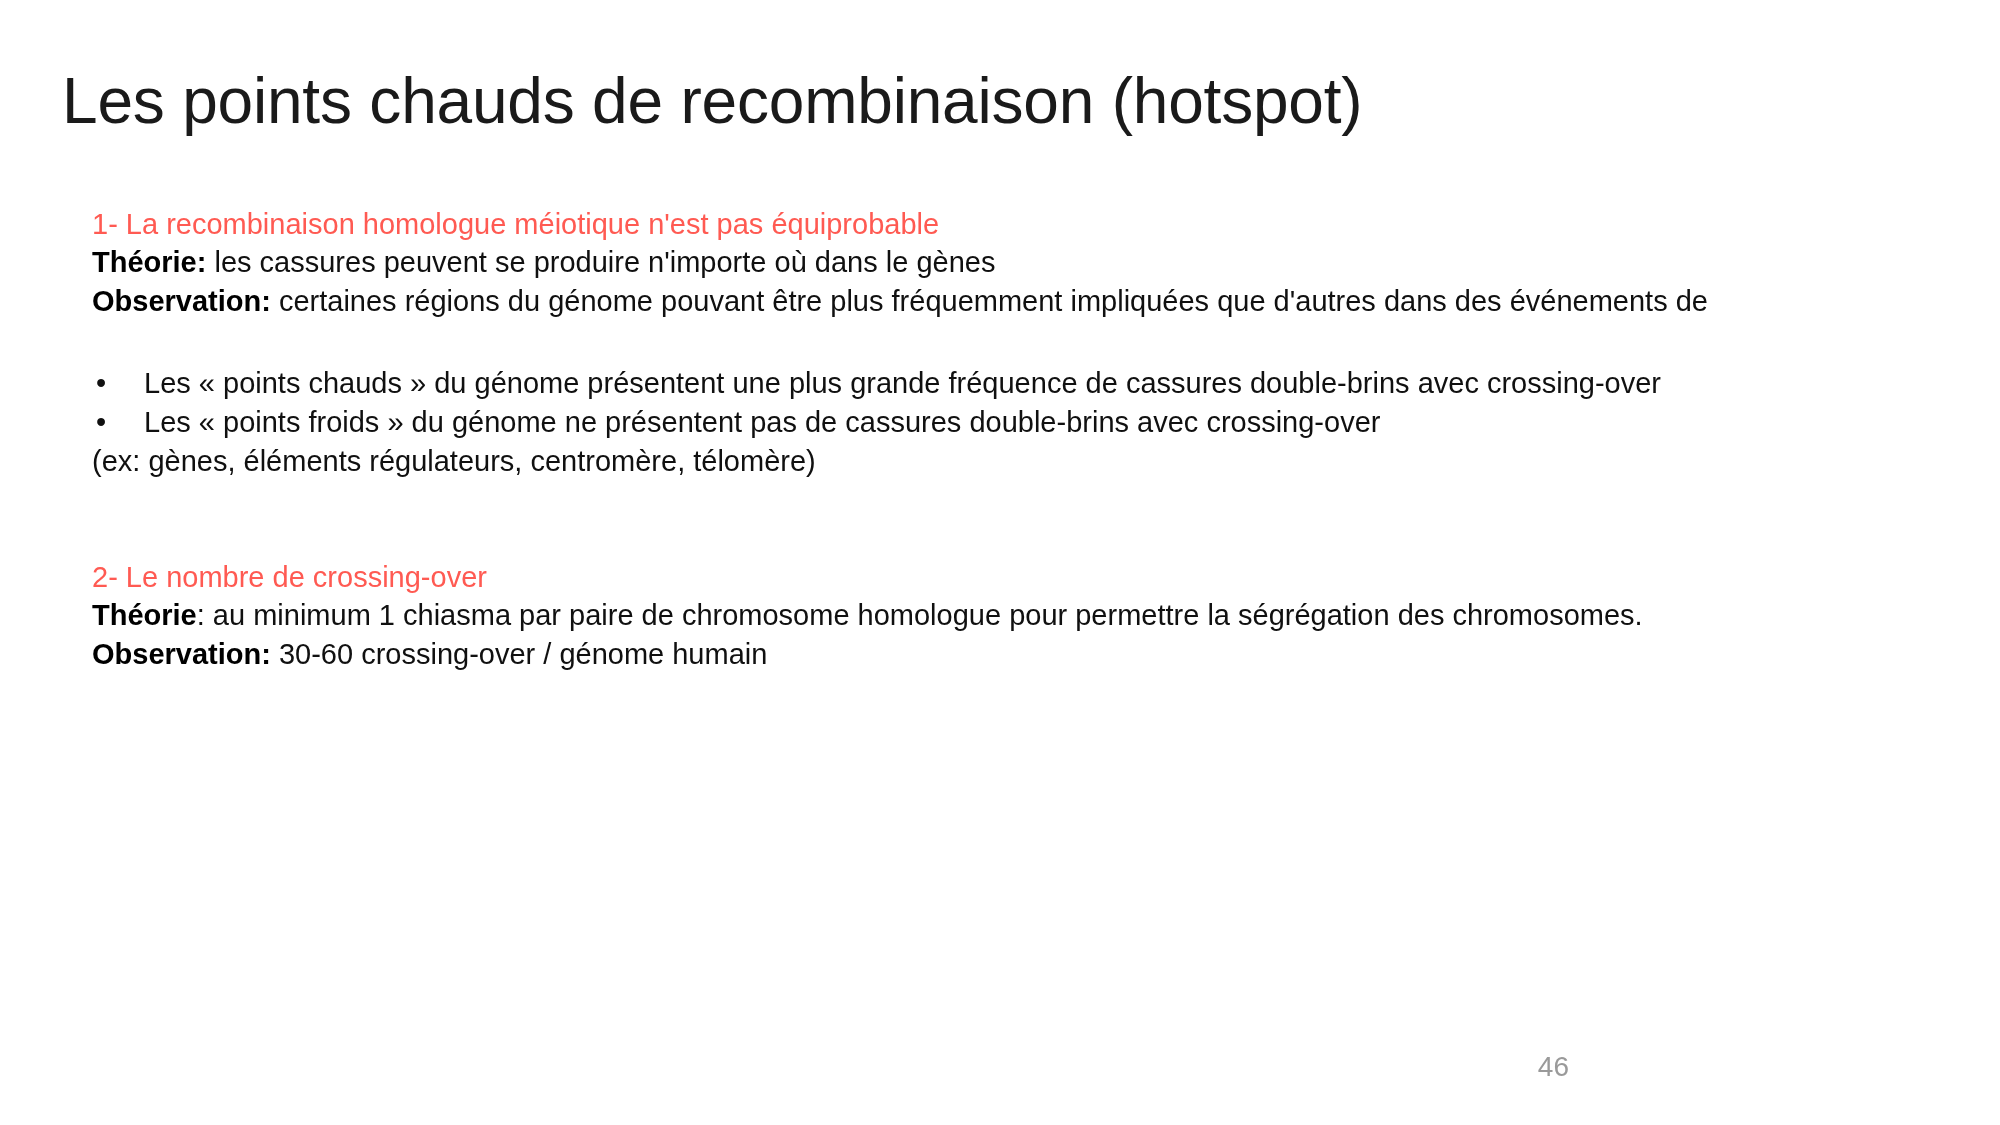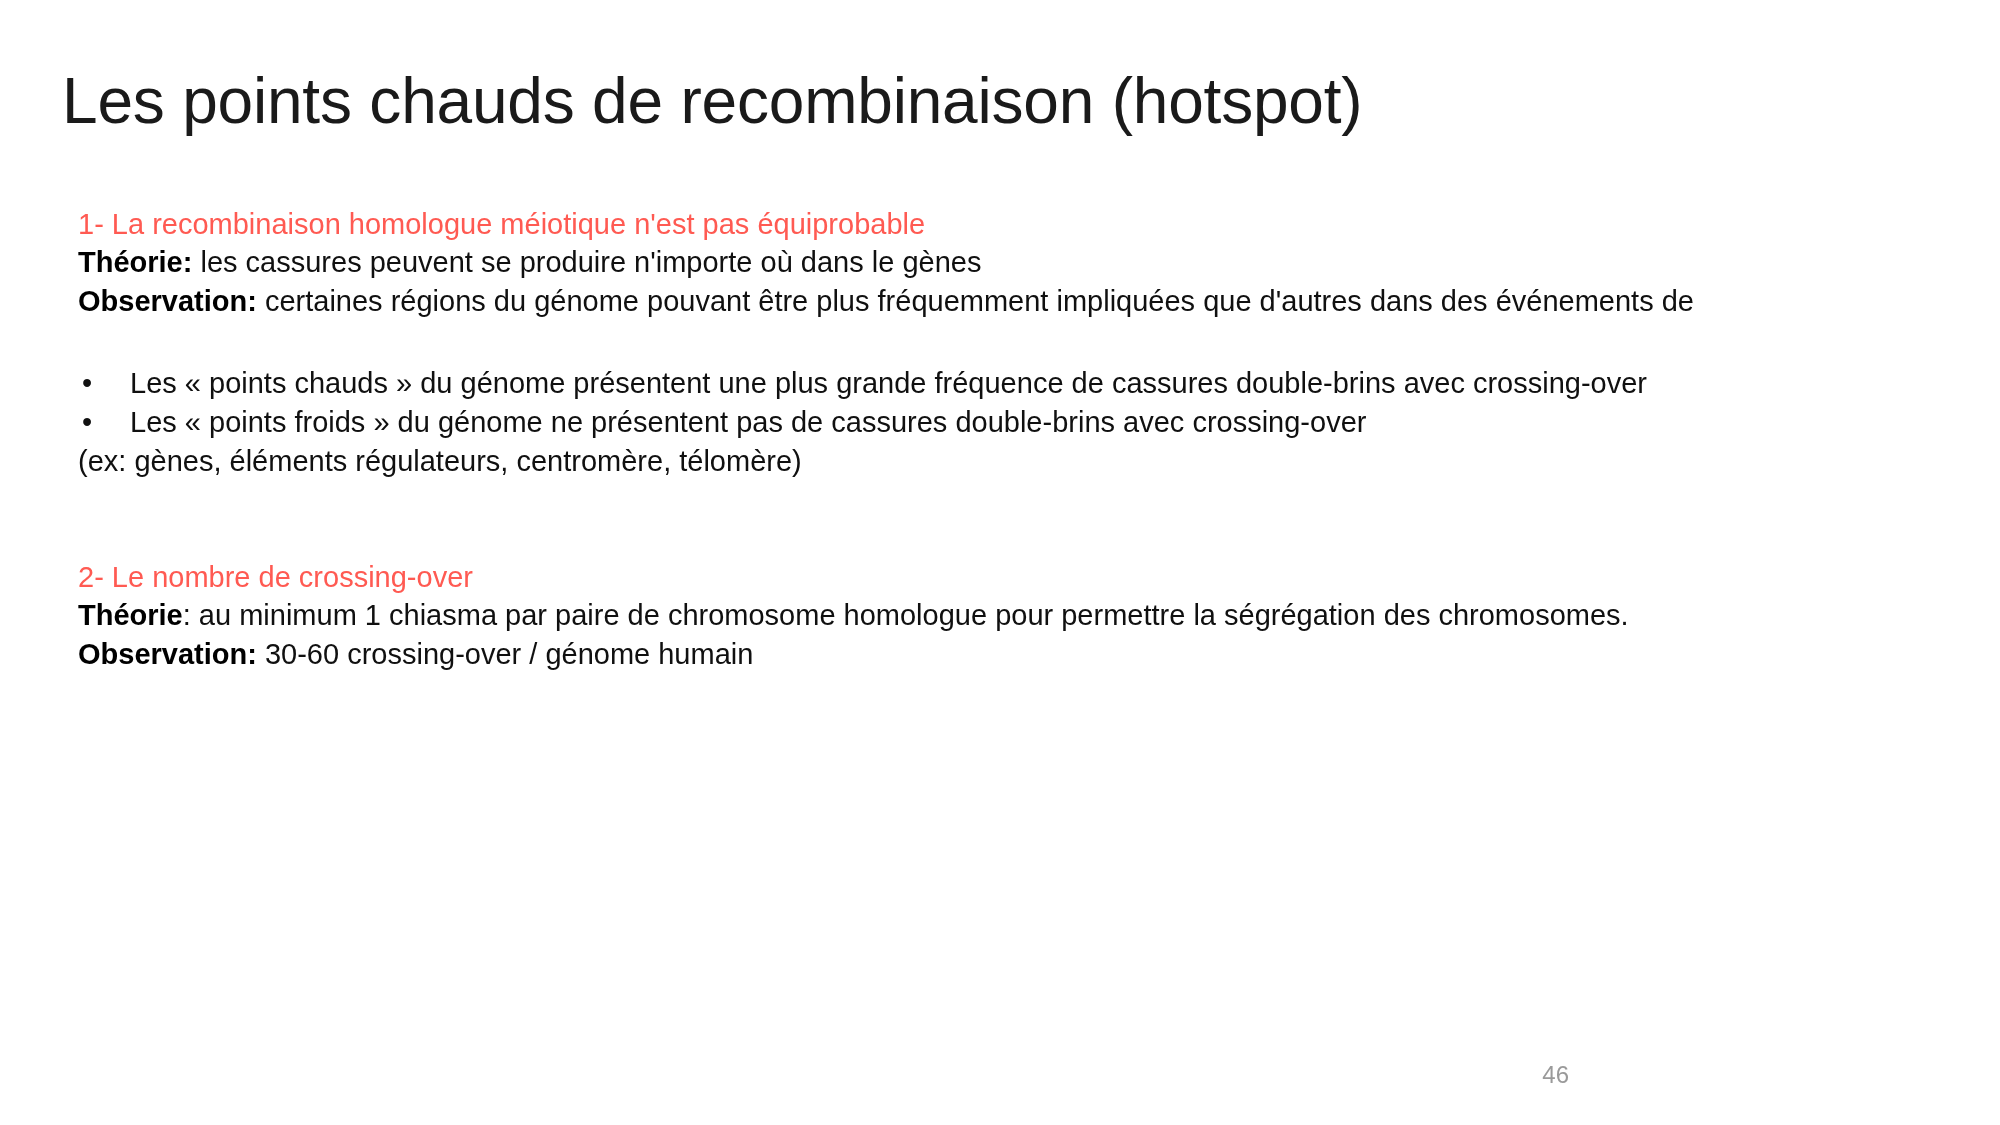--- a/index.html
+++ b/index.html
@@ -34,21 +34,21 @@
     line-height: 1.15;
     font-weight: 400;
     color: #1a1a1a;
     letter-spacing: -0.2px;
     white-space: nowrap;
   }
 
   
   .body-area {
     position: absolute;
-    left: 78px;
+    left: 92px;
     top: 205px;
     width: 1880px;
   }
 
   .section {
     margin-bottom: 0;
   }
 
   .section-heading {
     font-size: 29px;
@@ -98,22 +98,22 @@
     line-height: 1.33;
     color: #101010;
   }
   .gap-md { height: 44px; }
   .gap-xl { height: 78px; }
 
   
   .page-number {
     position: absolute;
     right: 44px;
-    bottom: 36px;
-    font-size: 24px;
+    bottom: 42px;
+    font-size: 28px;
     color: #9a9a9a;
   }
 </style>
 </head>
 <body>
 
 <div class="slide">
 
   <h1 class="slide-title">Les points chauds de recombinaison (hotspot)</h1>
 

